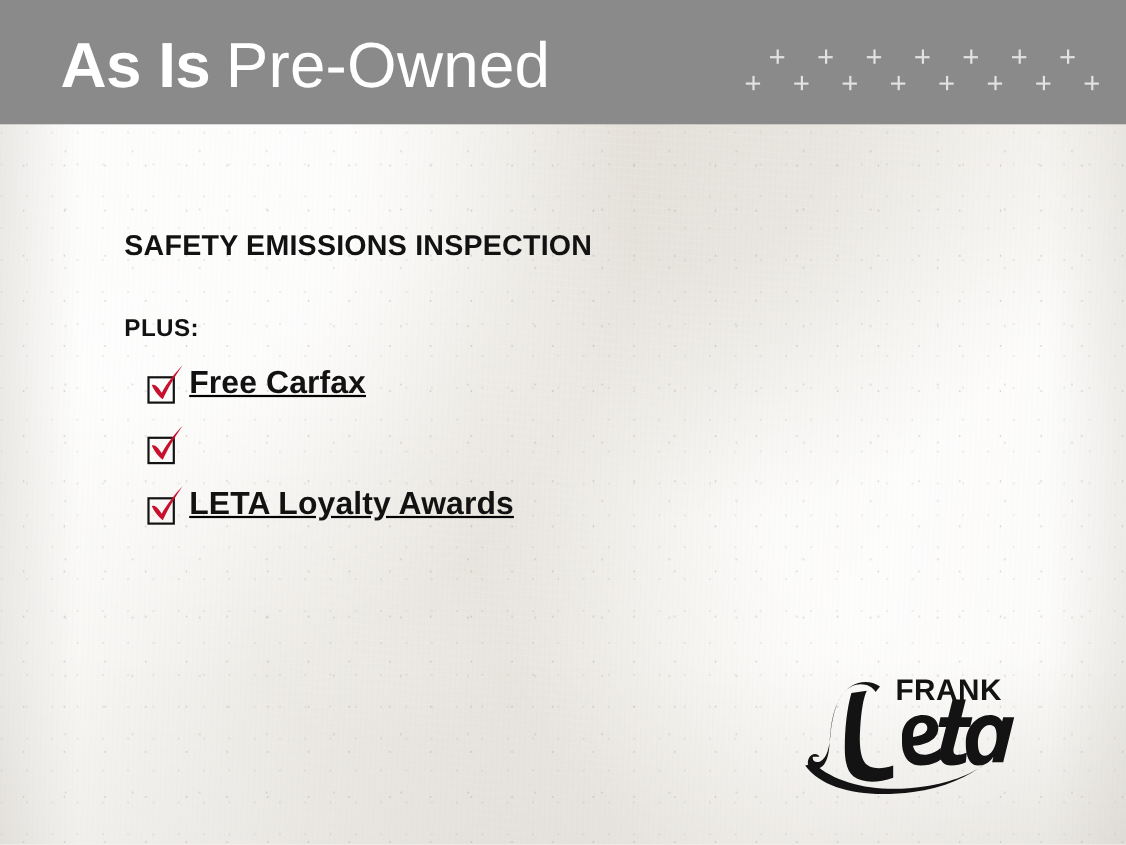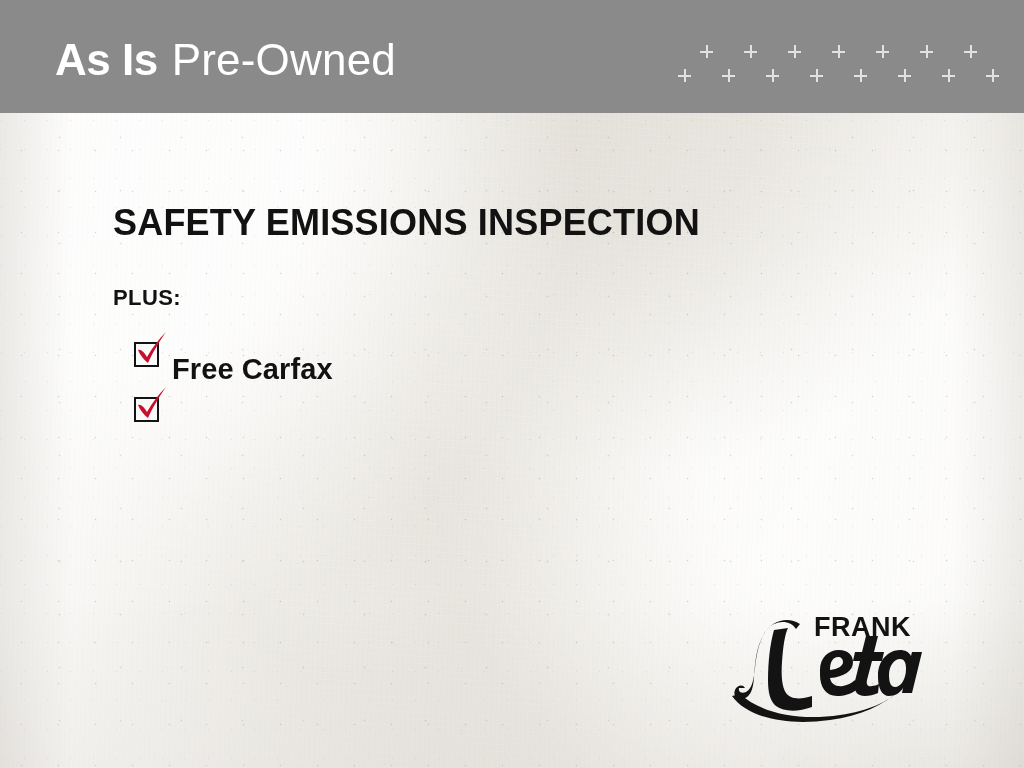--- a/index.html
+++ b/index.html
@@ -79,21 +79,21 @@
     height: 113px;
     background: #8A8A8A;
     overflow: hidden;
   }
   .header-title {
     position: absolute;
     left: 55px;
     top: 36px;
     white-space: nowrap;
     color: #FFFFFF;
-    font-size: 44px;
+    font-size: 58px;
     line-height: 48px;
     letter-spacing: -0.2px;
   }
   .title-bold {
     font-weight: 700;
     letter-spacing: -0.5px;
   }
   .title-light {
     font-weight: 400;
     letter-spacing: 0.2px;
@@ -137,21 +137,21 @@
   }
 
   
   .content {
     position: absolute;
     left: 113px;
     top: 205px;
     width: 700px;
   }
   .subtitle-line {
-    font-size: 36px;
+    font-size: 26px;
     font-weight: 600;
     color: #111111;
     letter-spacing: 0.2px;
     line-height: 36px;
     white-space: nowrap;
   }
   .plus-label {
     margin-top: 40px;
     font-size: 22px;
     font-weight: 800;
@@ -163,21 +163,22 @@
   .check-list {
     list-style: none;
     margin: 16px 0 0 0;
     padding: 0;
   }
   .check-item {
     position: relative;
     height: 55px;
     padding-left: 59px;
     display: flex;
-    align-items: flex-end;
+    align-items: flex-start;
+    text-decoration: underline;
   }
   .checkbox {
     position: absolute;
     left: 21px;
     top: 11px;
     width: 25px;
     height: 25px;
   }
   .checkbox .box {
     position: absolute;
@@ -270,20 +271,29 @@
           <span class="item-label" style="color: rgb(18, 18, 18);">Free Carfax</span>
         </li>
         <li class="check-item">
           <span class="checkbox">
             <span class="box"></span>
             <span class="tick"><svg viewBox="0 0 36 38" width="36" height="38" aria-hidden="true">
                 <path d="M6 20 C9 19, 12 22, 15 27 C20 18, 27 9, 34 2 C27 12, 20 24, 16 33 C12 30, 8 25, 6 20 Z" fill="#C8102E"></path>
               </svg></span>
           </span>
         </li>
+        <li class="check-item">
+          <span class="checkbox">
+            <span class="box"></span>
+            <span class="tick"><svg viewBox="0 0 36 38" width="36" height="38" aria-hidden="true">
+                <path d="M6 20 C9 19, 12 22, 15 27 C20 18, 27 9, 34 2 C27 12, 20 24, 16 33 C12 30, 8 25, 6 20 Z" fill="#C8102E"></path>
+              </svg></span>
+          </span>
+          <span class="item-label" style="color: rgb(18, 18, 18);">LETA Loyalty Awards</span>
+        </li>
       </ul>
   </div>
 
   <div class="logo">
     <svg class="logo-svg" viewBox="0 0 220 125" xmlns="http://www.w3.org/2000/svg">
 
       <g fill="#131313">
 
         <path d="M92 24 C80 16, 64 20, 56 34 C48 47, 47 63, 46 78
                  C45 90, 42 98, 34 99 C28 100, 25 95, 27 90

